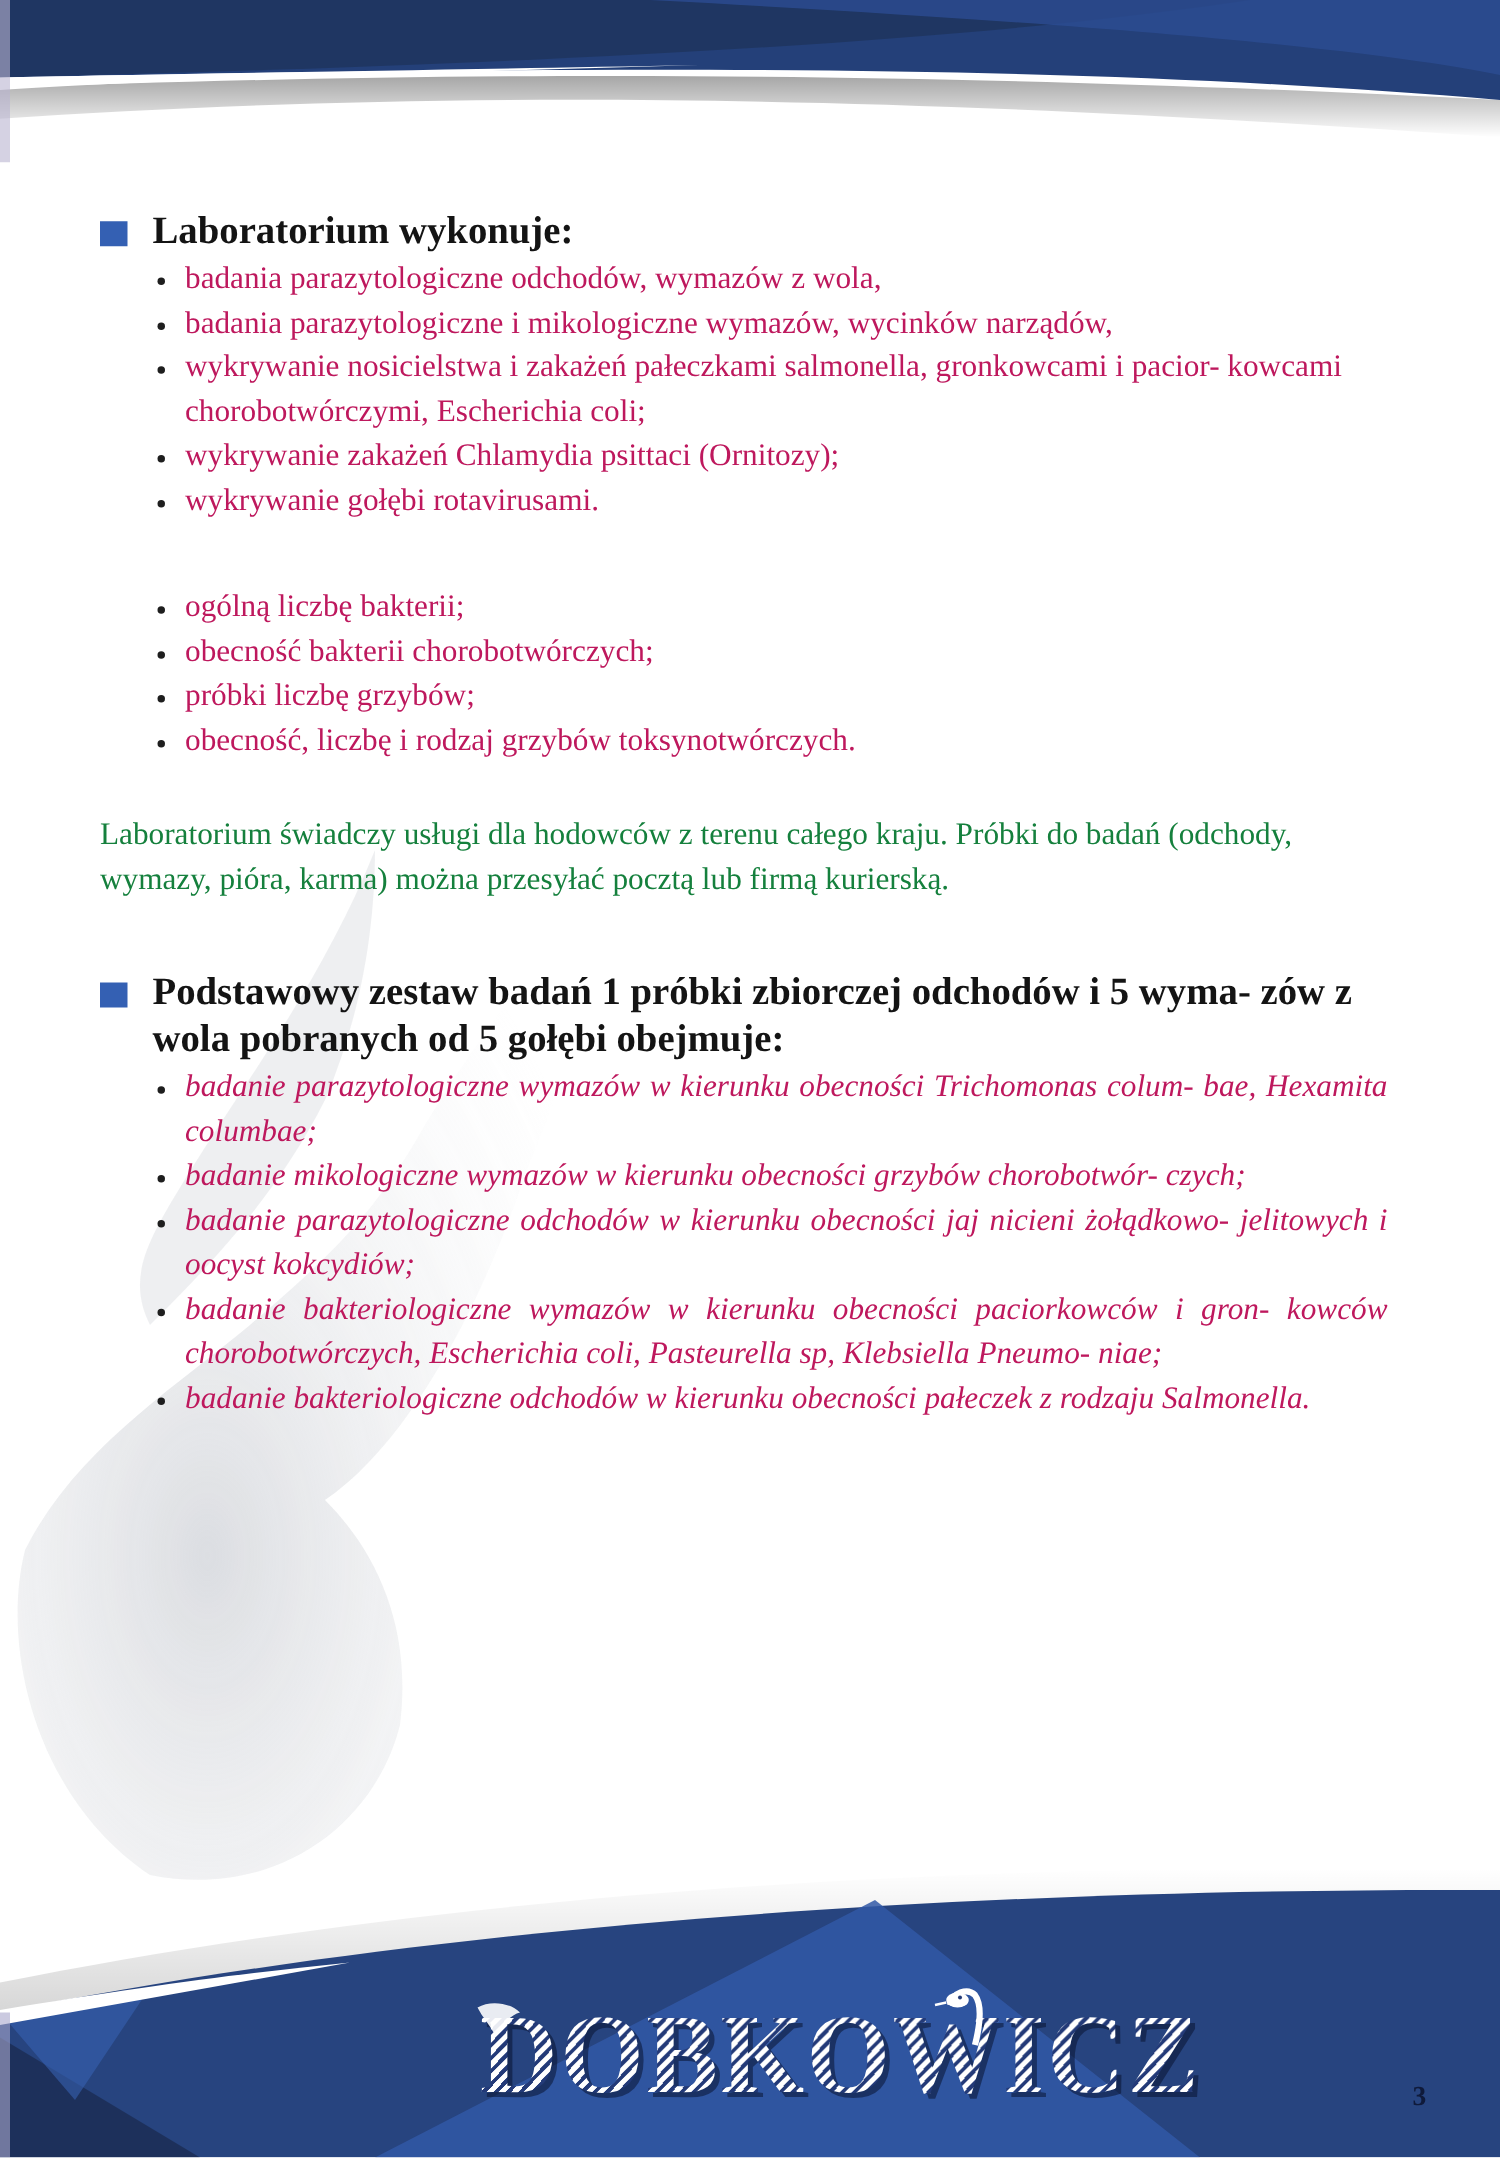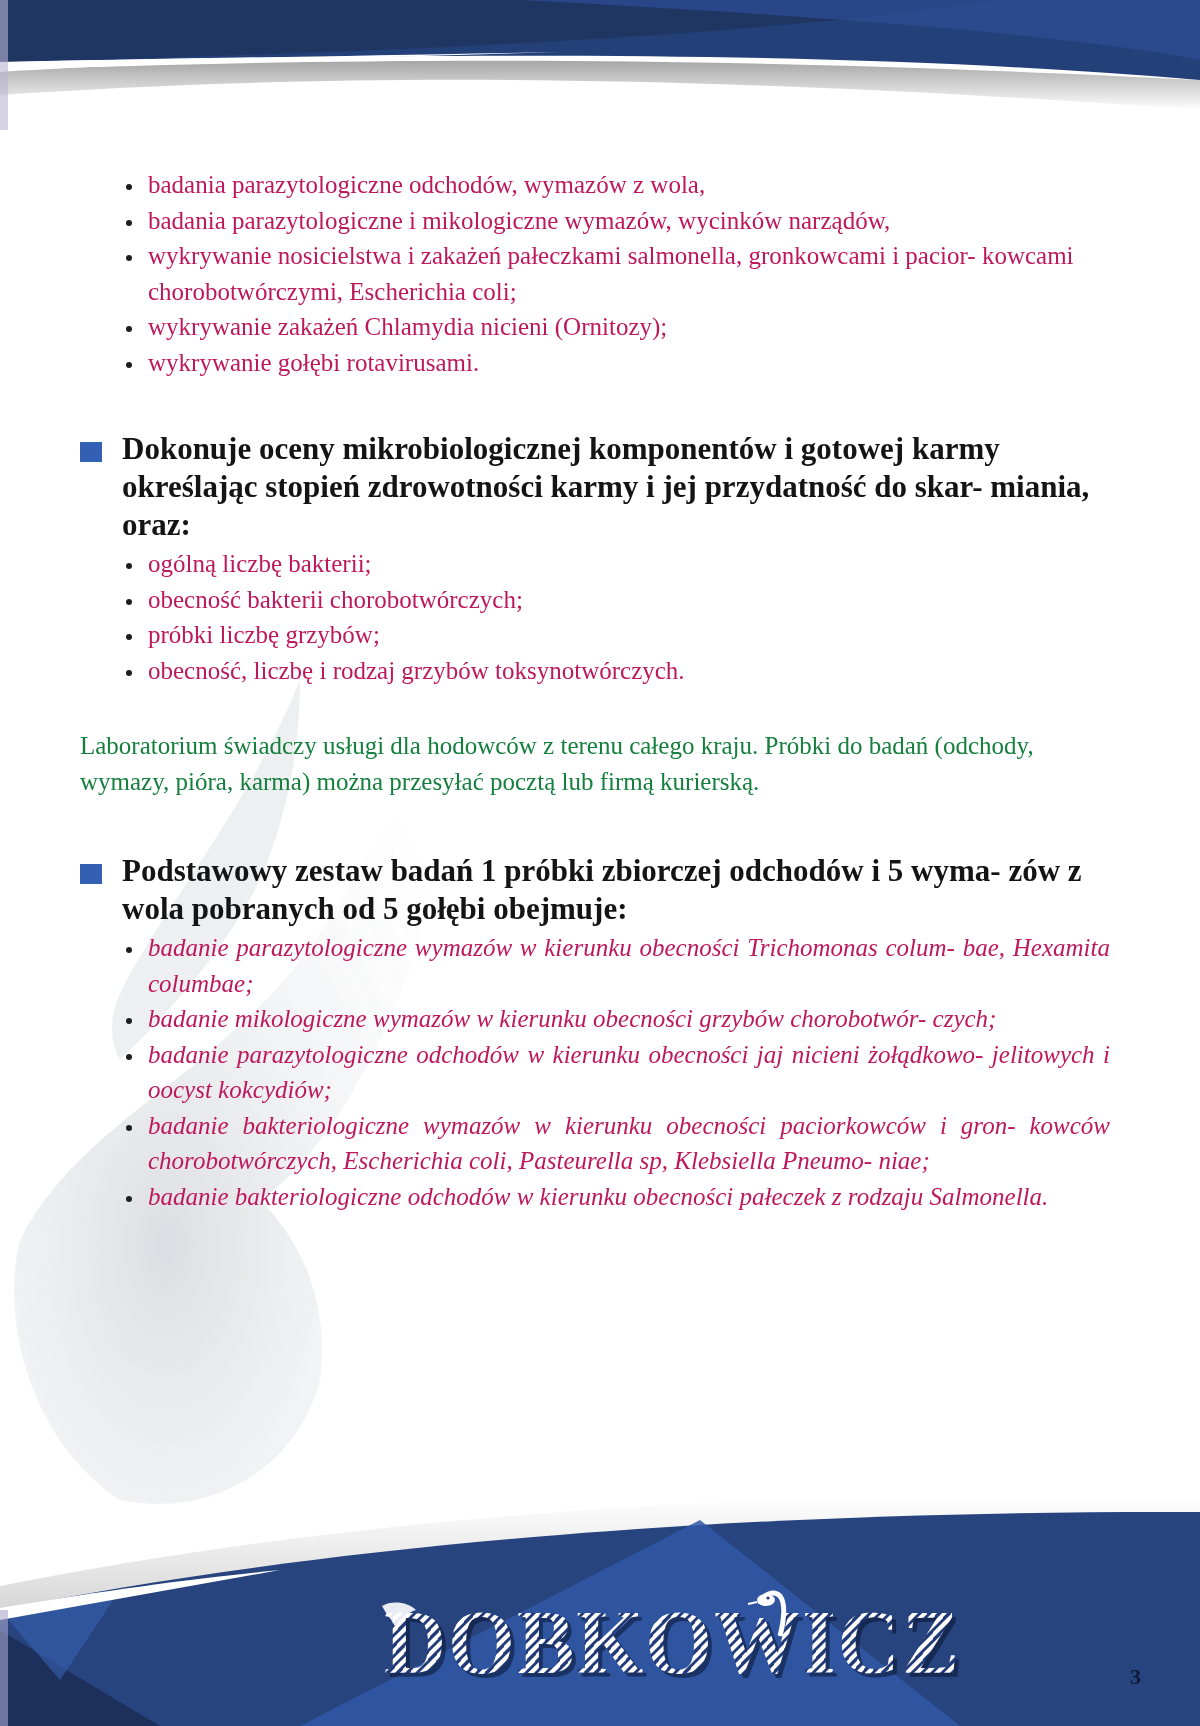--- a/index.html
+++ b/index.html
@@ -90,34 +90,34 @@
       <stop offset="1" stop-color="#e8e9ec" stop-opacity="0"></stop>
     </radialGradient>
   </defs>
   <path d="M520 0 C470 80 400 160 340 260 C300 330 270 360 200 420 C140 470 60 520 20 600 C0 680 30 800 120 860 C220 880 300 820 320 740 C330 660 300 600 260 560 C320 520 380 420 420 300 C460 200 500 100 520 0 Z" fill="url(#gb)"></path>
   <path d="M300 40 C260 140 200 220 150 300 C120 350 100 380 120 420 C160 380 220 320 260 240 C290 170 300 100 300 40 Z" fill="#d7d9de" opacity="0.45"></path>
 </svg>
 
 <div class="content">
 
   <section class="section s1">
+    <h2 class="section-heading">
+      <span class="square"></span>
+      <span>Laboratorium wykonuje:</span>
+    </h2>
     <ul class="items">
       <li>badania parazytologiczne odchodów, wymazów z wola,</li>
       <li>badania parazytologiczne i mikologiczne wymazów, wycinków narządów,</li>
       <li>wykrywanie nosicielstwa i zakażeń pałeczkami salmonella, gronkowcami i pacior- kowcami chorobotwórczymi, Escherichia coli;</li>
-      <li>wykrywanie zakażeń Chlamydia nicieni (Ornitozy);</li>
+      <li>wykrywanie zakażeń Chlamydia psittaci (Ornitozy);</li>
       <li>wykrywanie gołębi rotavirusami.</li>
     </ul>
   </section>
 
   <section class="section s2">
-    <h2 class="section-heading">
-      <span class="square"></span>
-      <span>Dokonuje oceny mikrobiologicznej komponentów i gotowej karmy określając stopień zdrowotności karmy i jej przydatność do skar- miania, oraz:</span>
-    </h2>
     <ul class="items">
       <li>ogólną liczbę bakterii;</li>
       <li>obecność bakterii chorobotwórczych;</li>
       <li>próbki liczbę grzybów;</li>
       <li>obecność, liczbę i rodzaj grzybów toksynotwórczych.</li>
     </ul>
   </section>
 
   <p class="para">Laboratorium świadczy usługi dla hodowców z terenu całego kraju. Próbki do badań (odchody, wymazy, pióra, karma) można przesyłać pocztą lub firmą kurierską.</p>
 

